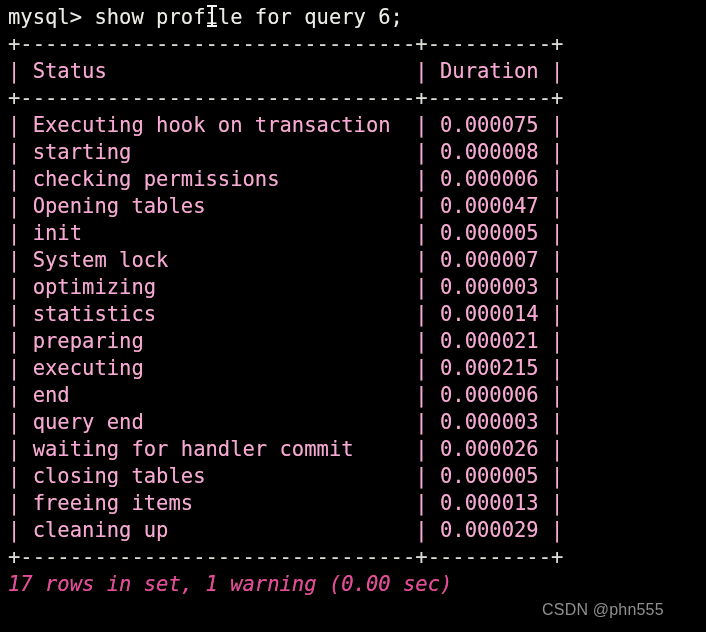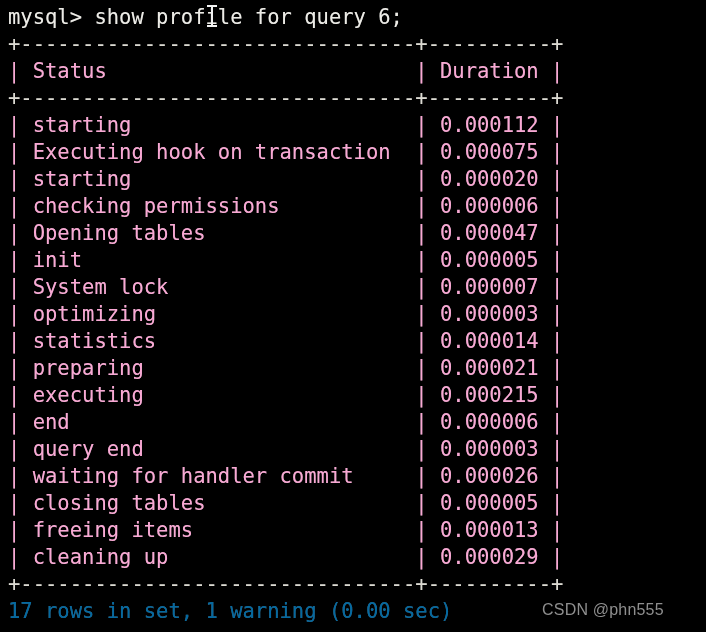--- a/index.html
+++ b/index.html
@@ -40,21 +40,22 @@
 
   .line.sep {
     color: #dcdad2;
   }
 
   .line.prompt {
     color: #ecebe6;
   }
 
   .line.footer {
-    color: #0369a1;
+    color: #ec4899;
+    font-style: italic;
   }
 
   
   #mouse-cursor {
     position: absolute;
     left: 207px;
     top: 3px;
     width: 11px;
     height: 26px;
     pointer-events: none;
@@ -96,23 +97,22 @@
 
   <div class="line prompt">mysql&gt; show profile for query 6;</div>
 
   <div class="line sep">+--------------------------------+----------+</div>
 
   <div class="line">| Status                         | Duration |</div>
 
   <div class="line sep">+--------------------------------+----------+</div>
 
   <div id="rows-container">
-      <div class="line">| starting                       | 0.000112 |</div>
       <div class="line">| Executing hook on transaction  | 0.000075 |</div>
-      <div class="line">| starting                       | 0.000020 |</div>
+      <div class="line">| starting                       | 0.000008 |</div>
       <div class="line">| checking permissions           | 0.000006 |</div>
       <div class="line">| Opening tables                 | 0.000047 |</div>
       <div class="line">| init                           | 0.000005 |</div>
       <div class="line">| System lock                    | 0.000007 |</div>
       <div class="line">| optimizing                     | 0.000003 |</div>
       <div class="line">| statistics                     | 0.000014 |</div>
       <div class="line">| preparing                      | 0.000021 |</div>
       <div class="line">| executing                      | 0.000215 |</div>
       <div class="line">| end                            | 0.000006 |</div>
       <div class="line">| query end                      | 0.000003 |</div>

